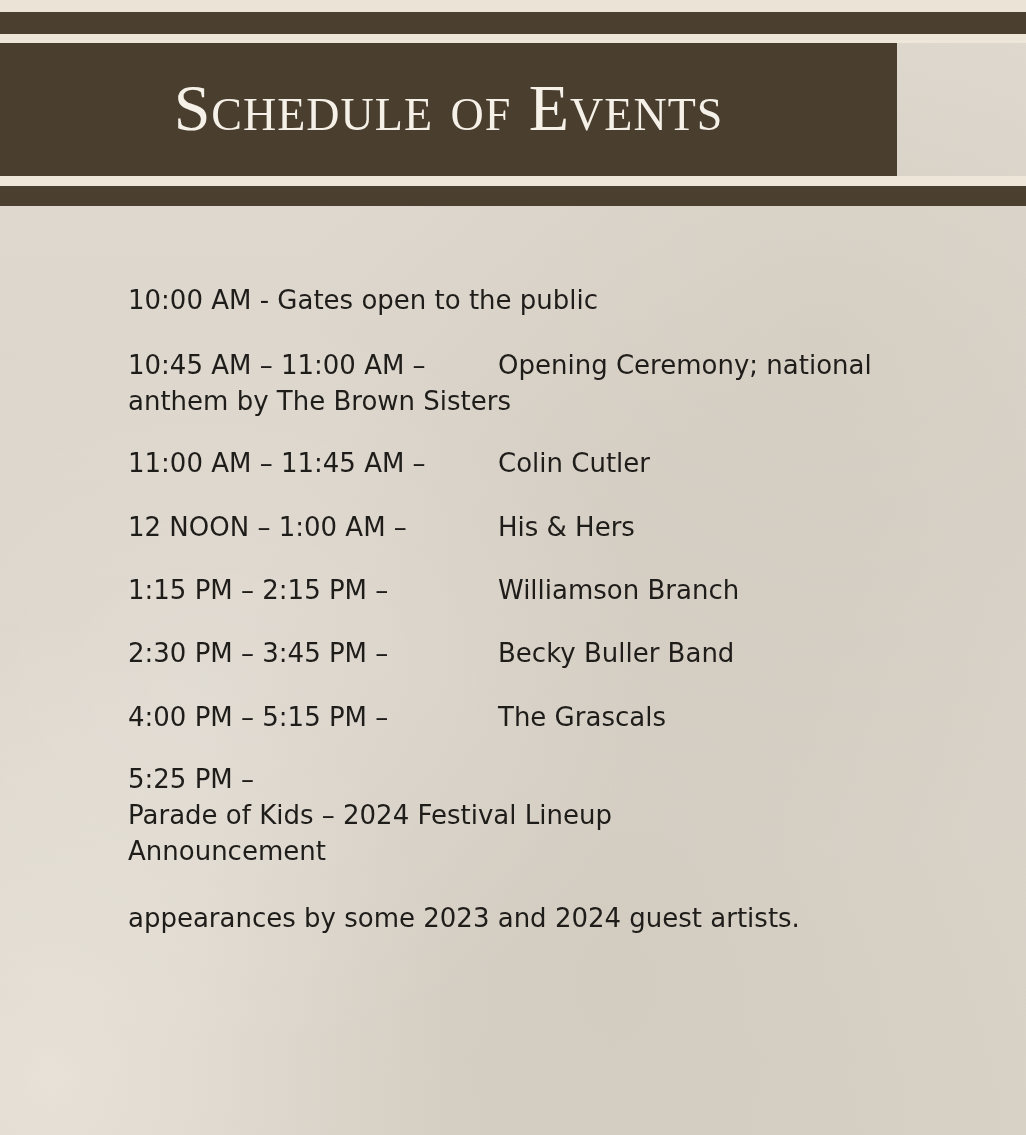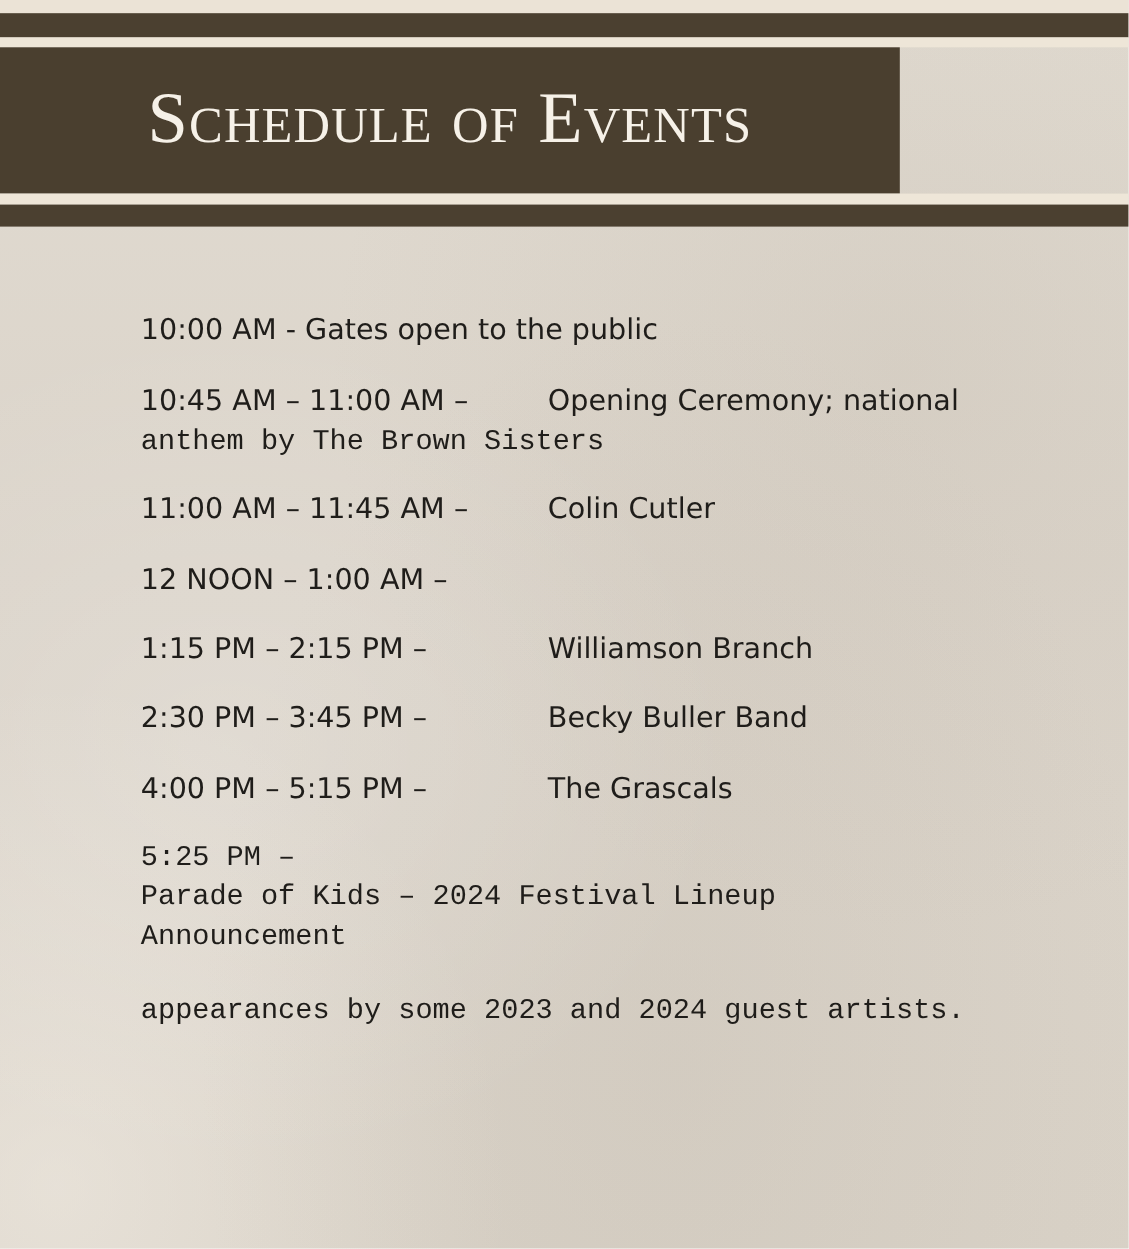--- a/index.html
+++ b/index.html
@@ -9,36 +9,36 @@
       radial-gradient(ellipse at 20% 60%, rgba(255,255,255,0.18), transparent 40%),
       radial-gradient(ellipse at 80% 30%, rgba(180,170,155,0.18), transparent 45%),
       radial-gradient(ellipse at 60% 85%, rgba(190,182,170,0.22), transparent 50%),
       radial-gradient(ellipse at 5% 95%, rgba(245,240,232,0.5), transparent 30%),
       linear-gradient(180deg, #e1dbd1 0%, #dbd4ca 45%, #d8d1c6 100%);
     font-family: "DejaVu Sans", sans-serif;
   }
   .band-top-cream { position:absolute; left:0; top:0; width:1026px; height:12px; background:#ebe3d6; }
   .band-dark-1 { position:absolute; left:0; top:12px; width:1026px; height:22px; background:#4b4030; }
   .band-cream-1 { position:absolute; left:0; top:34px; width:1026px; height:9px; background:#eee6d8; }
-  .band-title { position:absolute; left:0; top:43px; width:818px; height:133px; background:#4a3f2f;
+  .band-title { position:absolute; left:0; top:43px; width:897px; height:133px; background:#4a3f2f;
     display:flex; align-items:center; justify-content:center; }
   .band-cream-2 { position:absolute; left:0; top:176px; width:1026px; height:10px; background:#eee6d8; }
   .band-dark-2 { position:absolute; left:0; top:186px; width:1026px; height:20px; background:#4b4030; }
 
   .title {
     color:#f6f1e8; font-family:"Liberation Serif", "DejaVu Serif", serif;
     font-size:66px; font-variant: small-caps; letter-spacing:1px; line-height:1;
     margin-top:-4px; white-space:nowrap;
   }
 
   .schedule { position:absolute; left:112px; top:0; width:880px; color:#1f1d1a; font-size:26px; }
   .row { position:absolute; left:16px; white-space:nowrap; line-height:36px; }
   .time { display:inline-block; }
   .act { position:absolute; left:370px; top:0; }
-  .line { display:block;font-family:Liberation Mono, monospace; }
+  .line { display:block; }
 </style>
 </head>
 <body>
 
 <div class="band-top-cream"></div>
 <div class="band-dark-1"></div>
 <div class="band-cream-1"></div>
 <div class="band-title">
   <div class="title">Schedule of Events</div>
 </div>
@@ -56,20 +56,21 @@
     <span class="line">anthem by The Brown Sisters</span>
   </div>
 
   <div class="row" style="top:445px">
     <span class="time">11:00 AM – 11:45 AM –</span>
     <span class="act">Colin Cutler</span>
   </div>
 
   <div class="row" style="top:509px">
     <span class="time">12 NOON – 1:00 AM –</span>
+    <span class="act">His &amp; Hers</span>
   </div>
 
   <div class="row" style="top:572px">
     <span class="time">1:15 PM  – 2:15 PM  –</span>
     <span class="act">Williamson Branch</span>
   </div>
 
   <div class="row" style="top:635px">
     <span class="time">2:30 PM  – 3:45 PM  –</span>
     <span class="act">Becky Buller Band</span>

